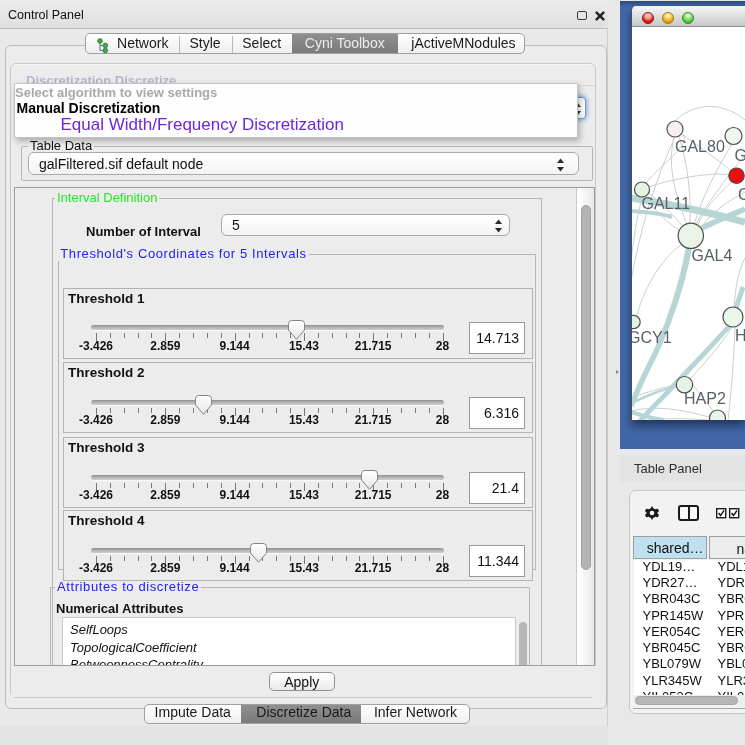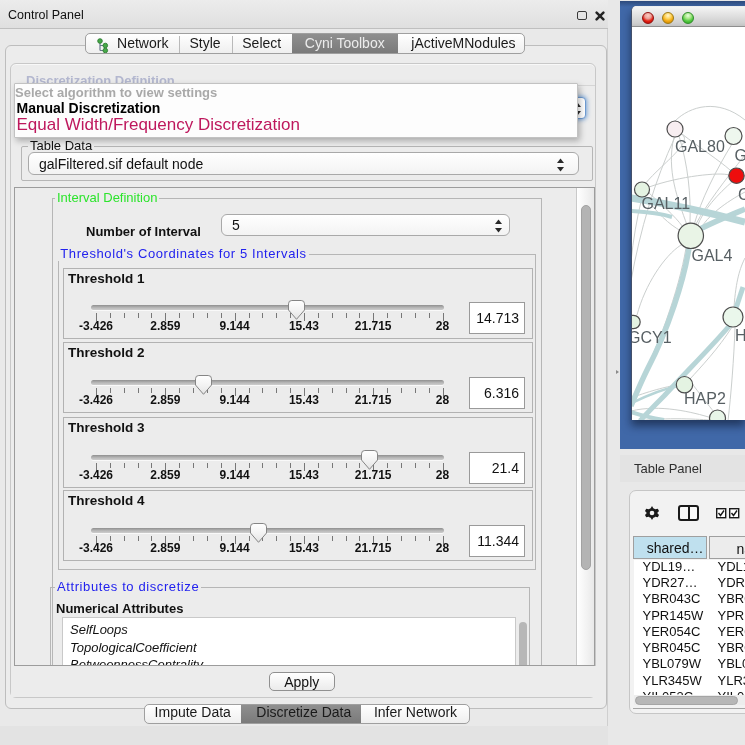--- a/index.html
+++ b/index.html
@@ -23,21 +23,21 @@
 .tboxlab { position:absolute; top:-9px; background:#ececec; padding:0 2px; font-size:13px; line-height:15px; white-space:nowrap; }
 .combo { position:absolute; background:linear-gradient(#ffffff,#f3f3f3); border:1px solid #a9a9a9; border-radius:6px; font-size:14px; color:#111; }
 .combo .ct { position:absolute; left:10px; top:50%; transform:translateY(-50%); white-space:nowrap; }
 .arr { position:absolute; width:9px; }
 #spane { position:absolute; left:14px; top:187px; width:581px; height:479px; border:1px solid #9c9c9c; background:#ececec; overflow:hidden; }
 #ibox { position:absolute; left:37px; top:10px; width:490px; height:700px; border:1px solid #b6b6b6; }
 .glab { color:#2ce42c; }
 .blab { color:#2222ee; letter-spacing:0.6px; }
 #thbox { position:absolute; left:5.3px; top:54.5px; width:477.7px; height:316px; border:1px solid #b6b6b6; }
 #attbox { position:absolute; left:-3px; top:388px; width:480px; height:300px; border:1px solid #b6b6b6; }
-.thpanel { position:absolute; left:48px; width:469.5px; height:71px; border:1px solid #b2b2b2; background:#ececec; }
+.thpanel { position:absolute; left:48px; width:469.5px; height:71px; border:1px solid #b2b2b2; background:#ececec;margin-top:20px; }
 .thtitle { position:absolute; left:4px; top:2px; font-size:13.5px; font-weight:bold; color:#111; }
 .track { position:absolute; left:26.5px; top:36.5px; width:353px; height:5px; border-radius:2.5px;
   background:linear-gradient(#8f8f8f,#b8b8b8 55%,#cdcdcd); box-shadow:0 1px 0 rgba(255,255,255,.7); }
 .tick { position:absolute; width:1px; background:#777; }
 .ticklab { position:absolute; width:70px; text-align:center; font-size:12px; font-weight:bold; color:#111; }
 .knob { position:absolute; top:31.5px; }
 .valbox { position:absolute; left:405px; top:33.5px; width:56px; height:32px; background:#fff; border:1px solid #9a9a9a;
   font-size:14px; color:#111; text-align:right; line-height:31px; padding-right:5px; }
 #attlist { position:absolute; left:47px; top:429px; width:454px; height:60px; background:#fff; border:1px solid #c9c9c9; padding-top:3px;font-style:italic; }
 #attlist div { font-size:13px; color:#111; padding-left:7px; height:17.5px; line-height:17.5px; }
@@ -49,21 +49,21 @@
   border:1px solid #909090; border-radius:5px; font-size:14px; color:#111; text-align:center; line-height:18px; z-index:3; }
 #btabs { position:absolute; left:143.5px; top:703.5px; width:326px; height:20px; background:linear-gradient(#ffffff,#efefef);
   border:1px solid #9f9f9f; border-radius:5px; overflow:hidden; z-index:5; }
 .btseg { position:absolute; top:0; height:20px; font-size:14px; line-height:15.5px; text-align:center; color:#1a1a1a; }
 #combo-behind { position:absolute; left:26px; top:97px; width:559.5px; height:22px; background:#fff; border:1px solid #6f9bd1;
   border-radius:4px; box-shadow:0 0 4px 1px rgba(80,140,210,.75); }
 #popup { position:absolute; left:14px; top:83px; width:564px; height:55px; background:#fdfdfd;
   border:1px solid #c2c2c2; box-shadow:2px 3px 6px rgba(0,0,0,.28); z-index:10; border-radius:1px; }
 #popup .hint { position:absolute; left:0; right:0; top:0.5px; text-align:left; font-size:13px; font-weight:bold; color:#a9a9a9; }
 #popup .it1 { position:absolute; left:1.5px; top:15.5px; font-size:14px; font-weight:bold; color:#000; }
-#popup .it2 { position:absolute; left:1.5px; top:31px; font-size:17px; color:#be185d; }
+#popup .it2 { position:absolute; left:1.5px; top:31px; font-size:17px; color:#6d28d9;padding-left:44px; }
 #netblue { position:absolute; left:620px; top:1px; width:125px; height:448px; background:#4068a8; }
 #netshadow { position:absolute; left:620px; top:1px; width:125px; height:448px;
   background: linear-gradient(rgba(15,25,50,.38), rgba(20,30,55,0) 6px); }
 #netwin { position:absolute; left:631px; top:6px; width:114px; height:414px; background:#fff; border-radius:5px 0 0 0;
   box-shadow:0 6px 9px rgba(10,18,38,.55); border-left:1px solid #44506b; }
 #nettitle { position:absolute; left:0; top:0; width:113px; height:21px; border-radius:5px 0 0 0;
   background:linear-gradient(#f7f7f7,#cfcfcf 85%,#c3c3c3); border-bottom:1px solid #8f8f8f; }
 .light { position:absolute; top:5.5px; width:12px; height:12px; border-radius:50%; }
 #netcanvas { position:absolute; left:0; top:22px; width:113px; height:392px; overflow:hidden; background:#fff; }
 #tpbar { position:absolute; left:620px; top:455px; width:125px; height:27px; background:#e3e3e3; }
@@ -105,21 +105,21 @@
     <path d="M4,4 L4,12.5 M4,7.5 L7.5,7.5 M4,12.5 L7.5,12.5" stroke="#68798a" stroke-width="1.2" fill="none"></path>
     <circle cx="4" cy="3" r="2.3" fill="#46a948" stroke="#2e7d32" stroke-width="0.9"></circle>
     <circle cx="9.3" cy="7.5" r="2.3" fill="#46a948" stroke="#2e7d32" stroke-width="0.9"></circle>
     <circle cx="9.3" cy="12.5" r="2.3" fill="#46a948" stroke="#2e7d32" stroke-width="0.9"></circle>
   </svg>
 </div>
 
 <div id="container"></div>
 <div id="innerpanel"></div>
 
-<div class="abs" style="left:26px;top:72.5px;font-size:13px;font-weight:bold;color:#b3b7cf;z-index:2">Discretization Definition</div>
+<div class="abs" style="left:26px;top:72.5px;font-size:13px;font-weight:bold;color:#b3b7cf;z-index:2">Discretization Discretize</div>
 <div class="abs" style="left:185px;top:85px;width:410px;height:1px;background:#d5d5d5;z-index:2"></div>
 <div id="combo-behind">
   <svg class="arr" style="right:3px;top:4px" width="8" height="14" viewBox="0 0 8 14">
     <path d="M4,0.5 L7.5,5 L0.5,5 z" fill="#2a2a2a"></path>
       <path d="M4,13.5 L7.5,9 L0.5,9 z" fill="#2a2a2a"></path>
     </svg>
 </div>
 
 <div class="tbox" style="left:21px;top:146px;width:572px;height:35px">
   <div class="tboxlab" style="left:6px;color:#111">Table Data</div>

